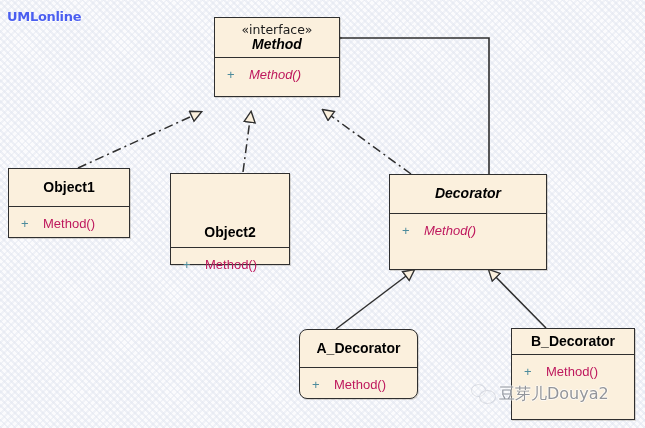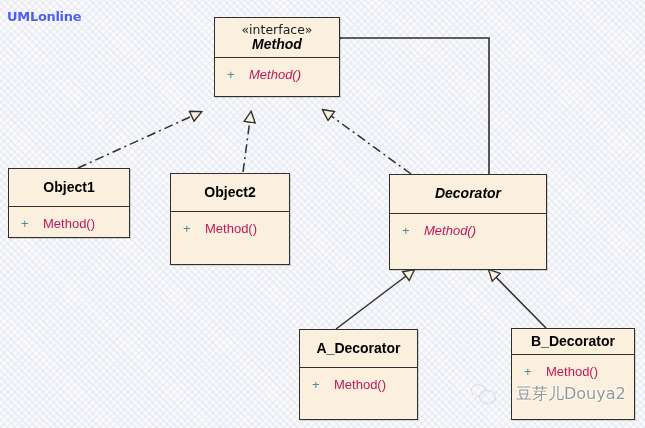--- a/index.html
+++ b/index.html
@@ -33,21 +33,21 @@
     text-shadow: 0 1px 0 rgba(255,255,255,0.9);
     white-space: nowrap;
   }
 
   #watermark {
     position: absolute;
     left: 470px;
     top: 381px;
     display: flex;
     align-items: center;
-    gap: 20px;
+    gap: 3px;
     opacity: 0.82;
     pointer-events: none;
   }
   #watermark .wm-logo {
     width: 26px;
     height: 26px;
     position: relative;
     opacity: 0.35;
     flex: 0 0 auto;
   }
@@ -193,21 +193,21 @@
     </div>
     <div class="uml-body">
       <div class="uml-attr">
         <span class="vis">+</span>
         <span class="sig">Method()</span>
       </div>
     </div>
   </div>
 
   <div class="uml-box" style="left:170px; top:173px; width:120px; height:92px;">
-    <div class="uml-head" style="height:38px;">
+    <div class="uml-head" style="height:30px;margin-top:44px;">
       <div class="uml-name">Object2</div>
     </div>
     <div class="uml-body">
       <div class="uml-attr">
         <span class="vis">+</span>
         <span class="sig">Method()</span>
       </div>
     </div>
   </div>
 
@@ -216,21 +216,21 @@
       <div class="uml-name abstract">Decorator</div>
     </div>
     <div class="uml-body">
       <div class="uml-attr">
         <span class="vis">+</span>
         <span class="sig abstract">Method()</span>
       </div>
     </div>
   </div>
 
-  <div class="uml-box" style="left:299px; top:329px; width:119px; height:91px;">
+  <div class="uml-box" style="left:299px; top:329px; width:119px; height:70px;border-radius:8px;">
     <div class="uml-head" style="height:38px;">
       <div class="uml-name">A_Decorator</div>
     </div>
     <div class="uml-body">
       <div class="uml-attr">
         <span class="vis">+</span>
         <span class="sig">Method()</span>
       </div>
     </div>
   </div>

